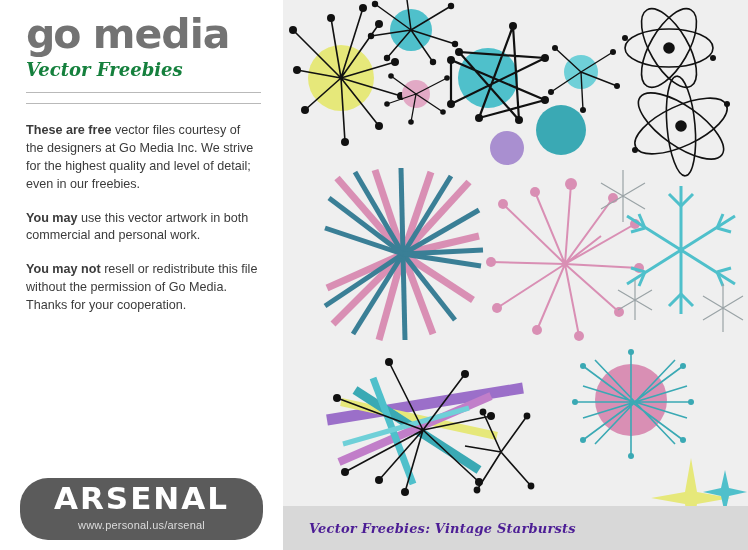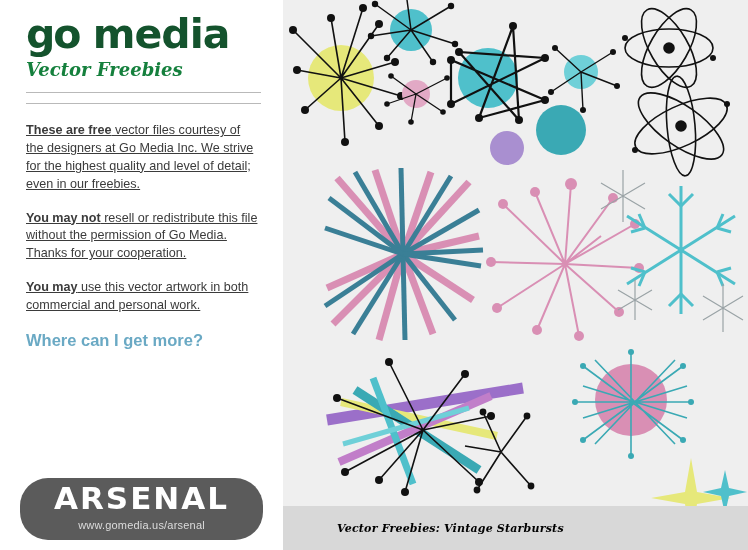--- a/index.html
+++ b/index.html
@@ -24,21 +24,21 @@
     padding: 0;
     flex: 0 0 283px;
   }
   .logo-wrap {
     padding: 14px 0 0 26px;
   }
   .logo {
     font-family: "DejaVu Sans", sans-serif;
     font-size: 41px;
     font-weight: bold;
-    color: #14532d;
+    color: #737373;
     letter-spacing: -1px;
     line-height: 1;
   }
   .logo .go { letter-spacing: -2px; }
   .tagline {
     margin-top: 4px;
     font-family: "DejaVu Serif", serif;
     font-style: italic;
     font-weight: bold;
     font-size: 18px;
@@ -56,21 +56,21 @@
     color: #3b3b3b;
     line-height: 1.45;
   }
   .subscribe .bold { font-weight: bold; }
   .body-copy {
     margin: 0 22px 0 26px;
     color: #3b3b3b;
     font-size: 12.6px;
     line-height: 1.42;
   }
-  .body-copy p { margin-bottom: 16px; text-decoration: underline; }
+  .body-copy p { margin-bottom: 16px; }
   .body-copy .bold { font-weight: bold; }
   .more {
     margin: 10px 22px 0 26px;
     font-size: 16.5px;
     font-weight: bold;
     color: #6aa9c4;
   }
   .arsenal-bar {
     position: absolute;
     left: 20px; bottom: 10px;
@@ -109,26 +109,26 @@
   .art-svg { position: absolute; inset: 0; }
   .caption-bar {
     position: absolute;
     left: 0; bottom: 0;
     width: 465px; height: 44px;
     background: #d8d8d8;
     display: flex;
     align-items: center;
   }
   .caption-text {
-    margin-left: 54px;
+    margin-left: 26px;
     font-family: "DejaVu Serif", serif;
     font-style: italic;
     font-weight: bold;
-    font-size: 11px;
-    color: #000000;
+    font-size: 13px;
+    color: #4c1d95;
     letter-spacing: .2px;
   }
 </style>
 </head>
 <body>
 
 <div class="page">
 
   <div class="left">
 
@@ -142,32 +142,31 @@
     <div class="rule"></div>
 
 
     <div class="rule" style="margin-top:10px;"></div>
 
     <div class="body-copy" style="margin-top:18px;">
       <p>
         <span class="bold">These are free</span><span> vector files courtesy of the designers at Go Media Inc. We strive for the highest quality and level of detail; even in our freebies.</span>
       </p>
       <p>
+        <span class="bold">You may</span><span> use this vector artwork in both commercial and personal work.</span>
+      </p>
+      <p>
         <span class="bold">You may not</span><span> resell or redistribute this file without the permission of Go Media. Thanks for your cooperation.</span>
       </p>
-      <p>
-        <span class="bold">You may</span><span> use this vector artwork in both commercial and personal work.</span>
-      </p>
     </div>
 
-    <div class="more">Where can I get more?</div>
 
     <div class="arsenal-bar">
       <div class="arsenal-word">ARSENAL</div>
-      <div class="arsenal-url">www.gomedia.us/arsenal</div>
+      <div class="arsenal-url">www.personal.us/arsenal</div>
     </div>
   </div>
 
   <div class="right">
     <svg class="art-svg" viewBox="0 0 465 550" width="465" height="550">
 
       <circle cx="58" cy="78" r="33" fill="#e6e87a"></circle>
       <circle cx="128" cy="30" r="21" fill="#4fc0cb"></circle>
       <g stroke="#111" stroke-width="1.6" fill="none">
         <path d="M58 78 L10 30 M58 78 L22 110 M58 78 L48 18 M58 78 L96 24 M58 78 L112 62 M58 78 L118 96 M58 78 L96 126 M58 78 L62 142 M58 78 L14 70 M58 78 L80 8"></path>

